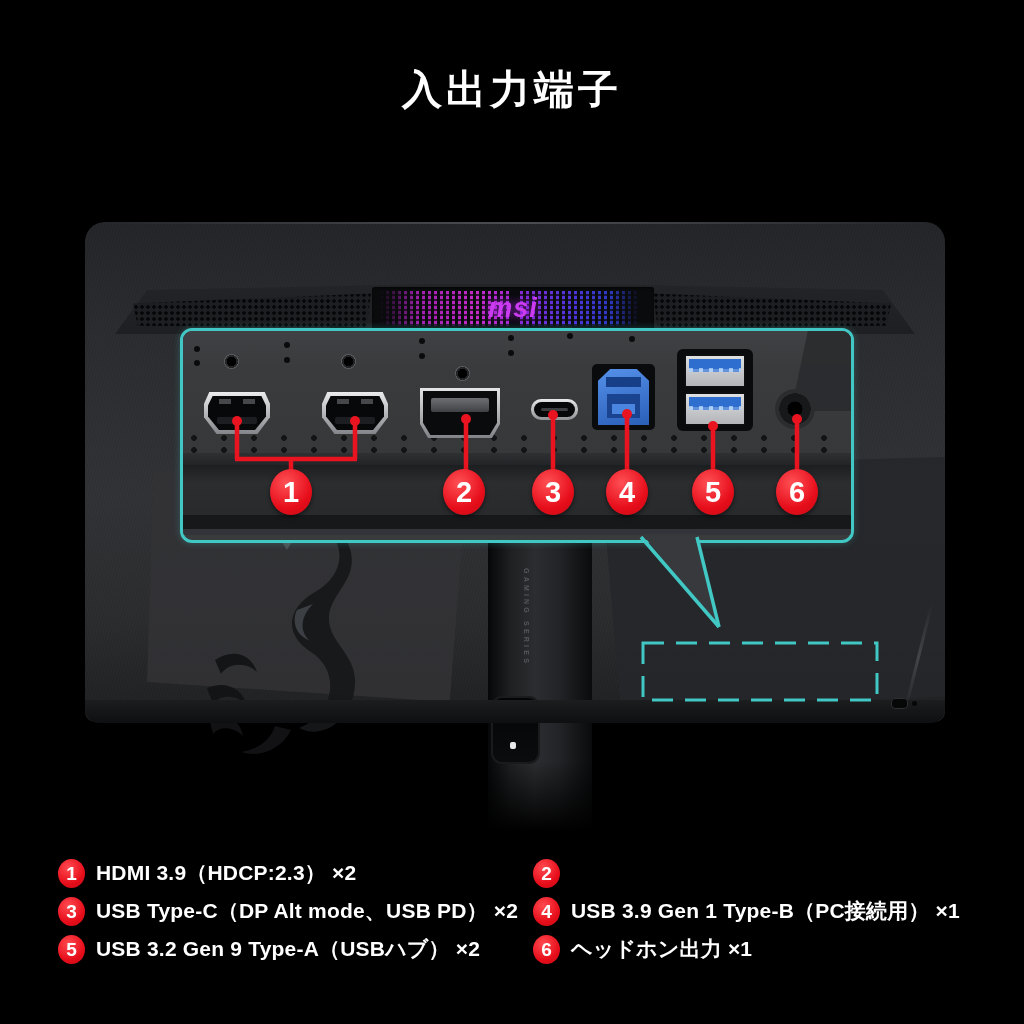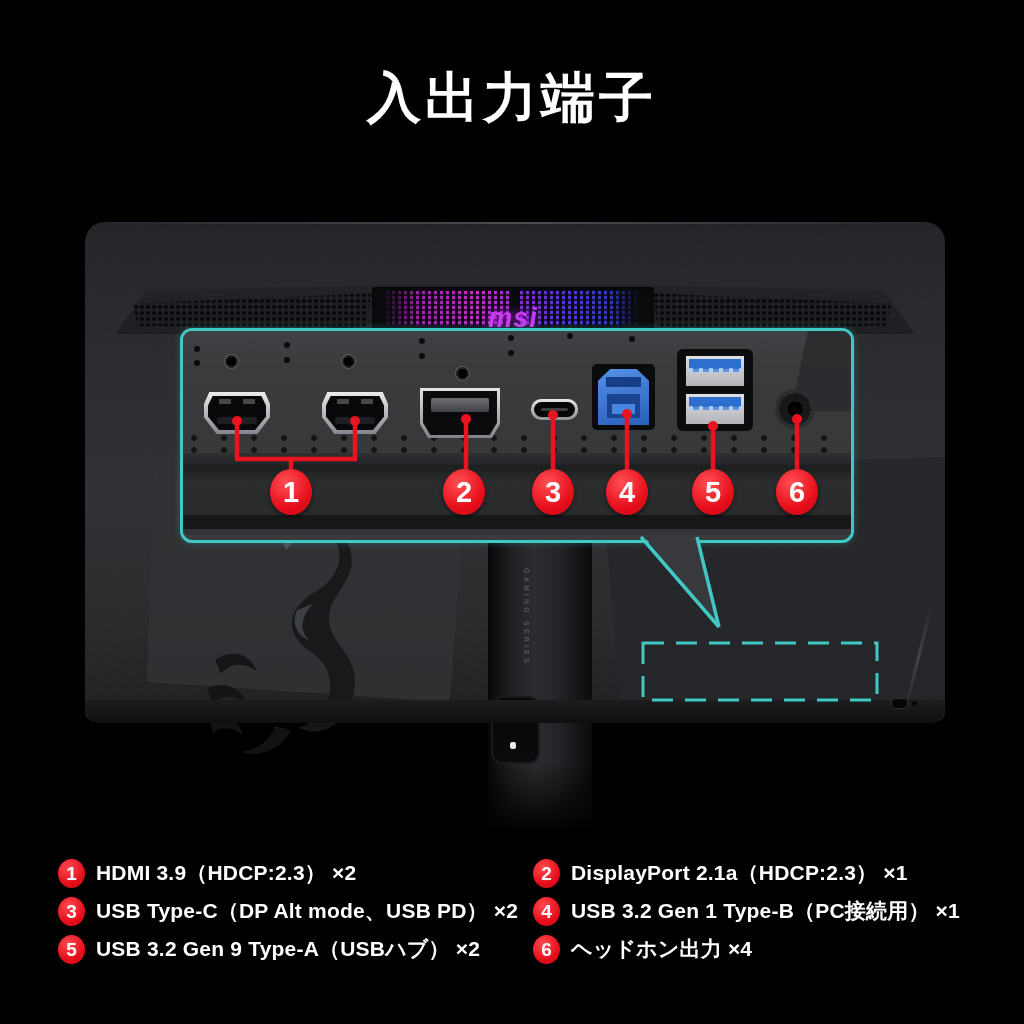--- a/index.html
+++ b/index.html
@@ -1,21 +1,21 @@
 <!DOCTYPE html>
 <html><head>
 <meta charset="utf-8">
 <style>
   html,body{margin:0;padding:0;background:#000;}
   #scene{position:relative;width:1024px;height:1024px;background:#000;overflow:hidden;
          font-family:"Liberation Sans","DejaVu Sans",sans-serif;}
 
   
   #page-title{position:absolute;top:62px;left:0;width:1024px;text-align:center;
-    color:#fff;font-size:54px;font-weight:800;letter-spacing:4px;}
+    color:#fff;font-size:40px;font-weight:800;letter-spacing:4px;}
 
   
   #monitor{position:absolute;left:85px;top:222px;width:860px;height:500px;
     background:linear-gradient(180deg,#232427 0%,#2a2b2e 22%,#303134 55%,#2a2b2d 80%,#1e1f21 100%);
     border-radius:20px 20px 10px 10px;}
   #monitor::before{content:"";position:absolute;left:8px;right:8px;top:0;height:2px;
     background:linear-gradient(90deg,transparent,#4a4c50,transparent);border-radius:2px;}
   .brushed{position:absolute;inset:0;border-radius:20px 20px 10px 10px;
     background:repeating-linear-gradient(105deg,rgba(255,255,255,.015) 0 1px,transparent 1px 3px);}
   #panel-left-light{position:absolute;left:62px;top:230px;width:322px;height:250px;
@@ -41,21 +41,21 @@
     -webkit-mask-image:repeating-linear-gradient(90deg,#000 0 3px,transparent 3px 6px);
     mask-image:repeating-linear-gradient(90deg,#000 0 3px,transparent 3px 6px);}
   #pixels-left{left:8px;width:130px;
     background:repeating-linear-gradient(0deg,rgba(10,10,12,.75) 0 2px,transparent 2px 5px),
       linear-gradient(90deg,transparent,#a922b8 30%,#d12cd4 75%,#b02ce0 100%);}
   #pixels-right{left:148px;width:120px;
     background:repeating-linear-gradient(0deg,rgba(10,10,12,.75) 0 2px,transparent 2px 5px),
       linear-gradient(90deg,#8c2ce0 0,#5038e8 45%,#2e3ccc 75%,transparent 100%);}
   #msi-logo{position:absolute;left:0;top:6px;width:282px;text-align:center;
     font-size:27px;font-weight:bold;font-style:italic;letter-spacing:1px;color:#cb3cf0;
-    text-shadow:0 0 9px rgba(170,40,230,.9);margin-top:10px;}
+    text-shadow:0 0 9px rgba(170,40,230,.9);}
 
   
   #dragon{position:absolute;left:78px;top:290px;width:230px;height:260px;opacity:.95;}
 
   
   .vesa{position:absolute;top:325px;width:52px;height:50px;
     background:linear-gradient(180deg,#0f1012,#1b1c1e);}
   #vesa-left{left:330px;clip-path:polygon(0 0,100% 10%,86% 100%,0 86%);}
   #vesa-right{left:520px;clip-path:polygon(0 10%,100% 0,100% 86%,14% 100%);}
   #stand{position:absolute;left:488px;top:535px;width:104px;height:296px;
@@ -304,24 +304,23 @@
   <div class="legend-row" style="left:58px;top:896px">
     <div class="badge">3</div>
     <div class="legend-label">USB Type-C（DP Alt mode、USB PD） ×2</div>
   </div>
   <div class="legend-row" style="left:58px;top:934px">
     <div class="badge">5</div>
     <div class="legend-label">USB 3.2 Gen 9 Type-A（USBハブ） ×2</div>
   </div>
   <div class="legend-row" style="left:533px;top:858px">
     <div class="badge">2</div>
-    <div class="legend-label">DisplayPort 2.1a（HDCP:2.3） ×1</div>
   </div>
   <div class="legend-row" style="left:533px;top:896px">
     <div class="badge">4</div>
-    <div class="legend-label">USB 3.2 Gen 1 Type-B（PC接続用） ×1</div>
+    <div class="legend-label">USB 3.9 Gen 1 Type-B（PC接続用） ×1</div>
   </div>
   <div class="legend-row" style="left:533px;top:934px">
     <div class="badge">6</div>
-    <div class="legend-label">ヘッドホン出力 ×4</div>
+    <div class="legend-label">ヘッドホン出力 ×1</div>
   </div>
 
 </div>
 
 </body></html>

